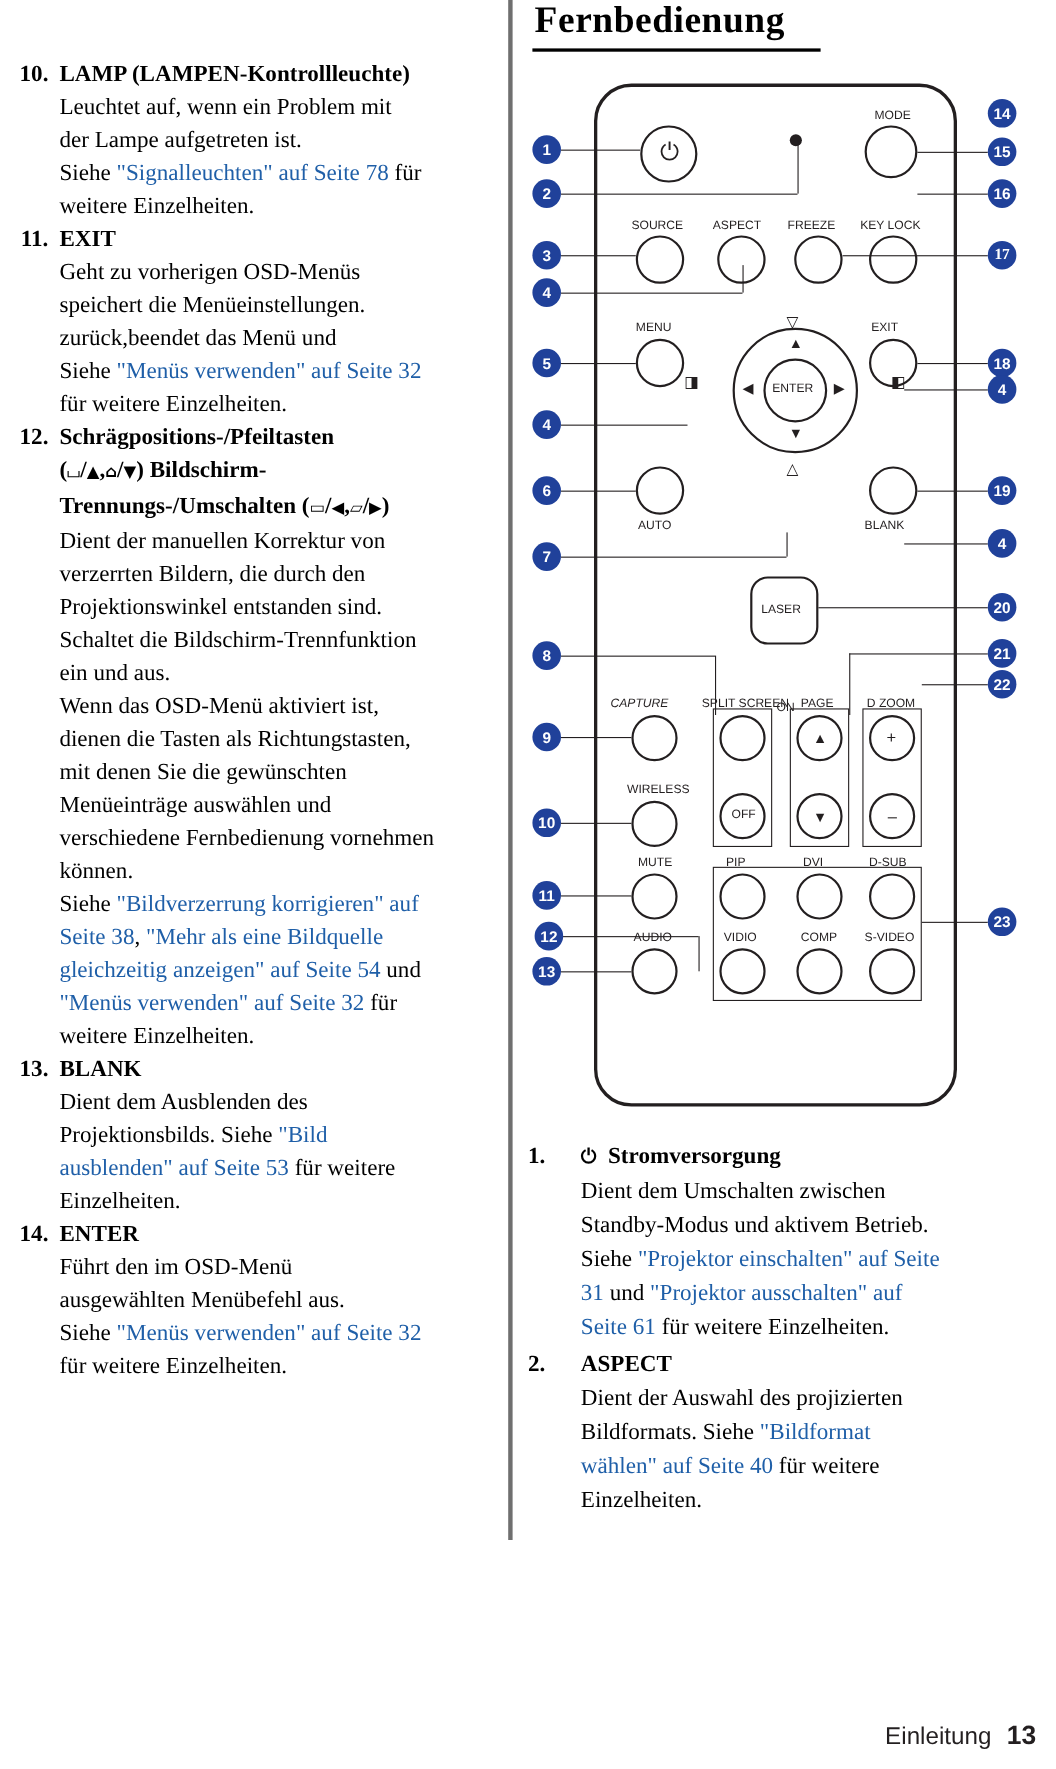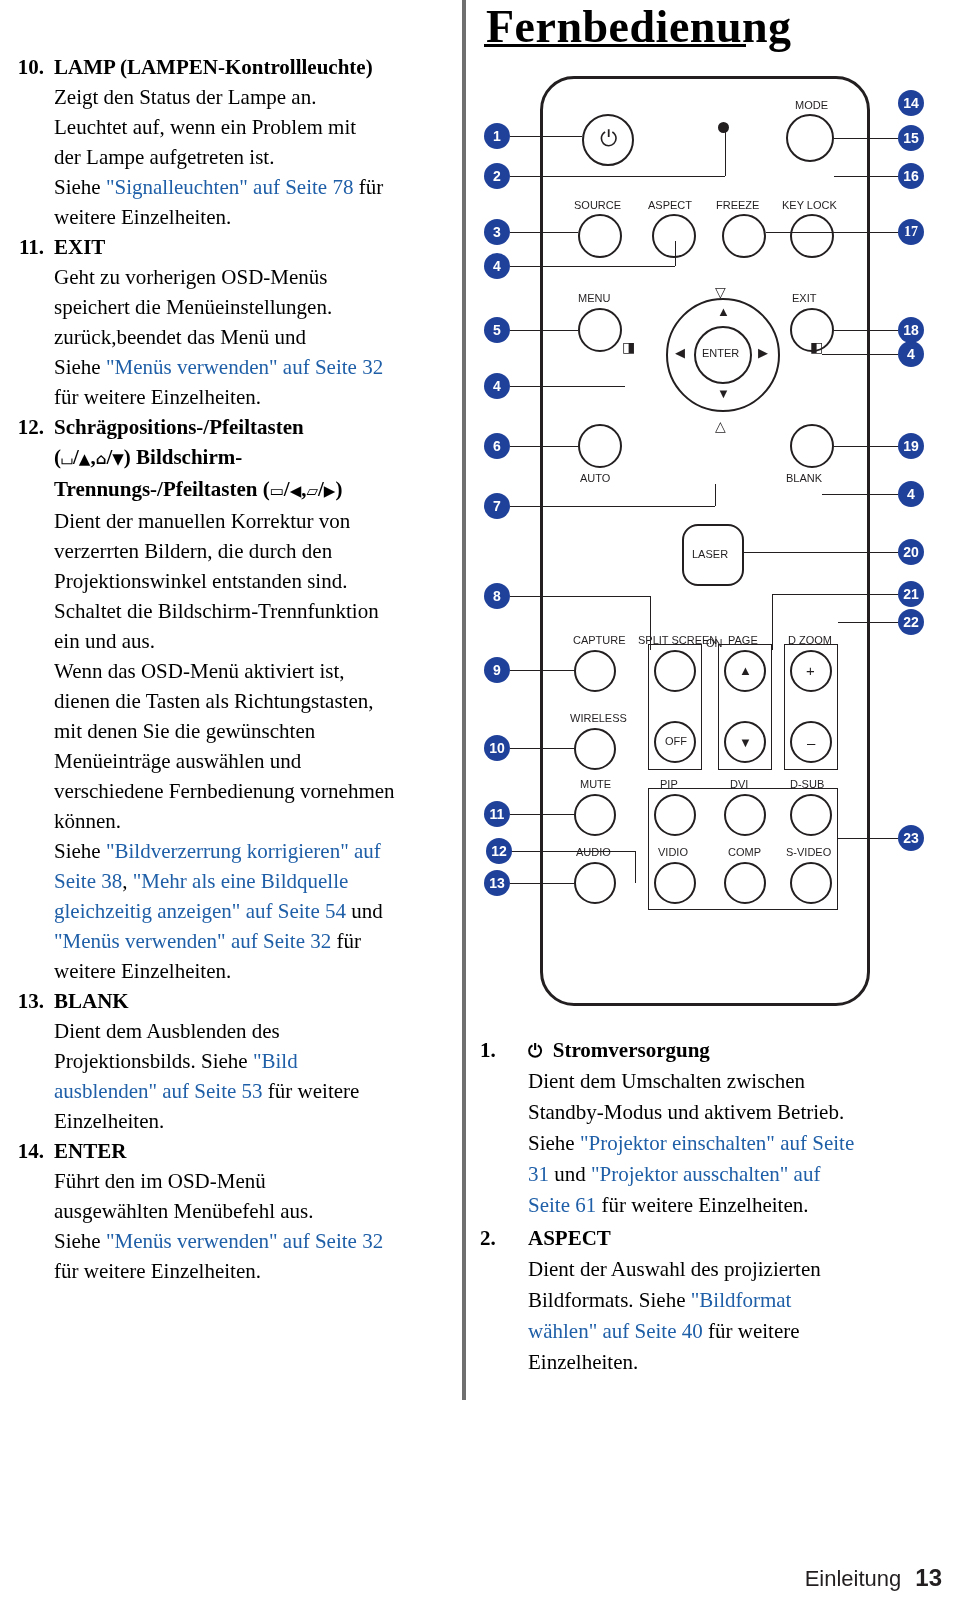--- a/index.html
+++ b/index.html
@@ -31,21 +31,21 @@
     box-sizing:border-box;
   }
   .body{flex:1;font-size:21px;line-height:30px;}
   .body .head{font-weight:bold;}
   .blue{color:#1f5fa8;}
 
   
   .right-col{position:absolute;left:470px;top:0;width:490px;height:1608px;}
   .fern-title{
     position:absolute;left:16px;top:0px;
-    font-size:46px;font-weight:bold;letter-spacing:.5px;
+    font-size:34px;font-weight:bold;letter-spacing:.5px;
   }
   .fern-underline{
     position:absolute;left:14px;top:44px;width:262px;height:3px;background:#000;
   }
 
   
   .remote-wrap{position:absolute;left:0;top:66px;width:490px;height:960px;}
   .remote{
     position:absolute;left:70px;top:10px;width:330px;height:930px;
     border:3px solid #231f20;border-radius:34px;background:#fff;
@@ -92,21 +92,20 @@
 <div class="page">
 
   <div class="divider"></div>
 
   <div class="left-col">
 
     <div class="item">
       <div class="num">10.</div>
       <div class="body">
         <div class="head">LAMP (LAMPEN-Kontrollleuchte)</div>
-        <div>Zeigt den Status der Lampe an.</div>
         <div>Leuchtet auf, wenn ein Problem mit</div>
         <div>der Lampe aufgetreten ist.</div>
         <div><span>Siehe </span><span class="blue">"Signalleuchten" auf Seite 78</span><span> für</span></div>
         <div>weitere Einzelheiten.</div>
       </div>
     </div>
 
     <div class="item">
       <div class="num">11.</div>
       <div class="body">
@@ -120,21 +119,21 @@
     </div>
 
     <div class="item">
       <div class="num">12.</div>
       <div class="body">
         <div class="head">Schrägpositions-/Pfeiltasten</div>
         <div class="head">
           <span>(</span><span class="tiny-gl">⌴</span><span>/</span><span class="tiny-gl">▲</span><span>,</span><span class="tiny-gl">⌂</span><span>/</span><span class="tiny-gl">▼</span><span>) Bildschirm-</span>
         </div>
         <div class="head">
-          <span>Trennungs-/Pfeiltasten (</span><span class="tiny-gl">▭</span><span>/</span><span class="tiny-gl">◀</span><span>,</span><span class="tiny-gl">▱</span><span>/</span><span class="tiny-gl">▶</span><span>)</span>
+          <span>Trennungs-/Umschalten (</span><span class="tiny-gl">▭</span><span>/</span><span class="tiny-gl">◀</span><span>,</span><span class="tiny-gl">▱</span><span>/</span><span class="tiny-gl">▶</span><span>)</span>
         </div>
         <div>Dient der manuellen Korrektur von</div>
         <div>verzerrten Bildern, die durch den</div>
         <div>Projektionswinkel entstanden sind.</div>
         <div>Schaltet die Bildschirm-Trennfunktion</div>
         <div>ein und aus.</div>
         <div>Wenn das OSD-Menü aktiviert ist,</div>
         <div>dienen die Tasten als Richtungstasten,</div>
         <div>mit denen Sie die gewünschten</div>
         <div>Menüeinträge auswählen und</div>
@@ -216,21 +215,21 @@
       <div class="lbl" style="left:340px;top:273px;font-size:14px;">◧</div>
 
       <div class="btn" style="left:108px;top:358px;width:44px;height:44px;"></div>
       <div class="btn" style="left:320px;top:358px;width:44px;height:44px;"></div>
       <div class="lbl" style="left:110px;top:406px;">AUTO</div>
       <div class="lbl" style="left:316px;top:406px;">BLANK</div>
 
       <div class="btn" style="left:212px;top:458px;width:62px;height:62px;border-radius:16px;"></div>
       <div class="lbl" style="left:222px;top:482px;">LASER</div>
 
-      <div class="lbl" style="left:103px;top:568px;">CAPTURE</div>
+      <div class="lbl" style="left:85px;top:568px;font-style:italic;">CAPTURE</div>
       <div class="lbl" style="left:168px;top:568px;">SPLIT SCREEN</div>
       <div class="lbl" style="left:258px;top:568px;">PAGE</div>
       <div class="lbl" style="left:318px;top:568px;">D ZOOM</div>
 
       <div class="btn" style="left:104px;top:584px;width:42px;height:42px;"></div>
       <div class="btn" style="left:184px;top:584px;width:42px;height:42px;"></div>
       <div class="btn" style="left:254px;top:584px;width:42px;height:42px;"></div>
       <div class="btn" style="left:320px;top:584px;width:42px;height:42px;"></div>
       <div class="lbl" style="left:196px;top:571px;margin-left:40px;">ON</div>
       <div class="lbl" style="left:269px;top:597px;font-size:13px;">▲</div>

